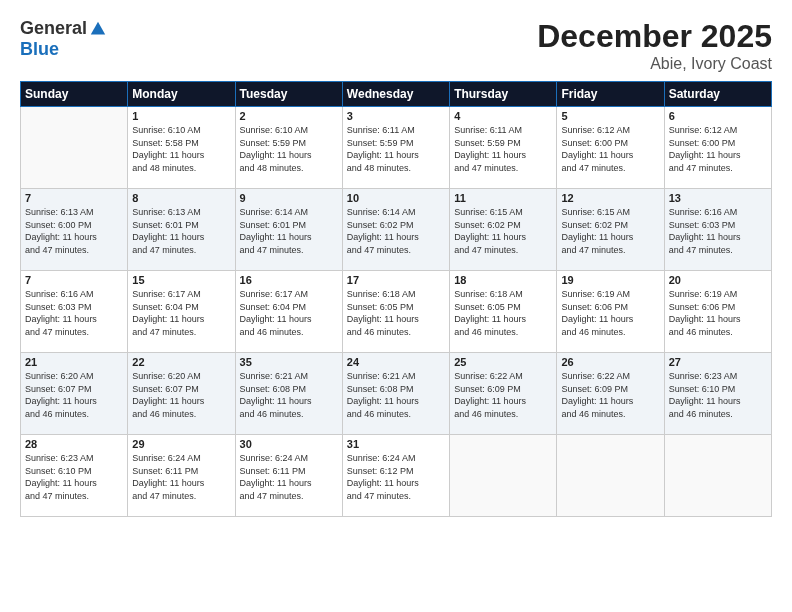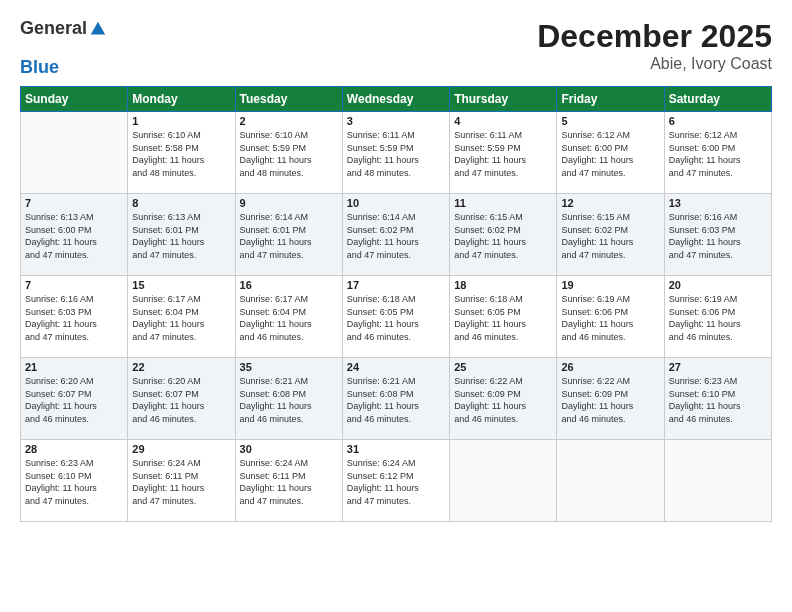--- a/index.html
+++ b/index.html
@@ -33,21 +33,20 @@
     }
     .logo-general {
       font-size: 18px;
       font-weight: bold;
       color: #333;
     }
     .logo-blue {
       font-size: 18px;
       font-weight: bold;
       color: #1a6fbb;
-      margin-top: 18px;
     }
     .logo-icon {
       width: 18px;
       height: 18px;
       margin-left: 2px;
     }
     .title-area {
       text-align: right;
     }
     .month-title {
@@ -58,21 +57,21 @@
     .subtitle {
       font-size: 16px;
       color: #555;
     }
     .calendar {
       width: 100%;
       border-collapse: collapse;
       table-layout: fixed;
     }
     .calendar th {
-      background: #15803d;
+      background: #0f172a;
       color: #fff;
       font-size: 12px;
       padding: 5px 4px;
       text-align: left;
       border: 1px solid #1a6fbb;
     }
     .calendar td {
       vertical-align: top;
       border: 1px solid #ccc;
       padding: 3px 4px;

